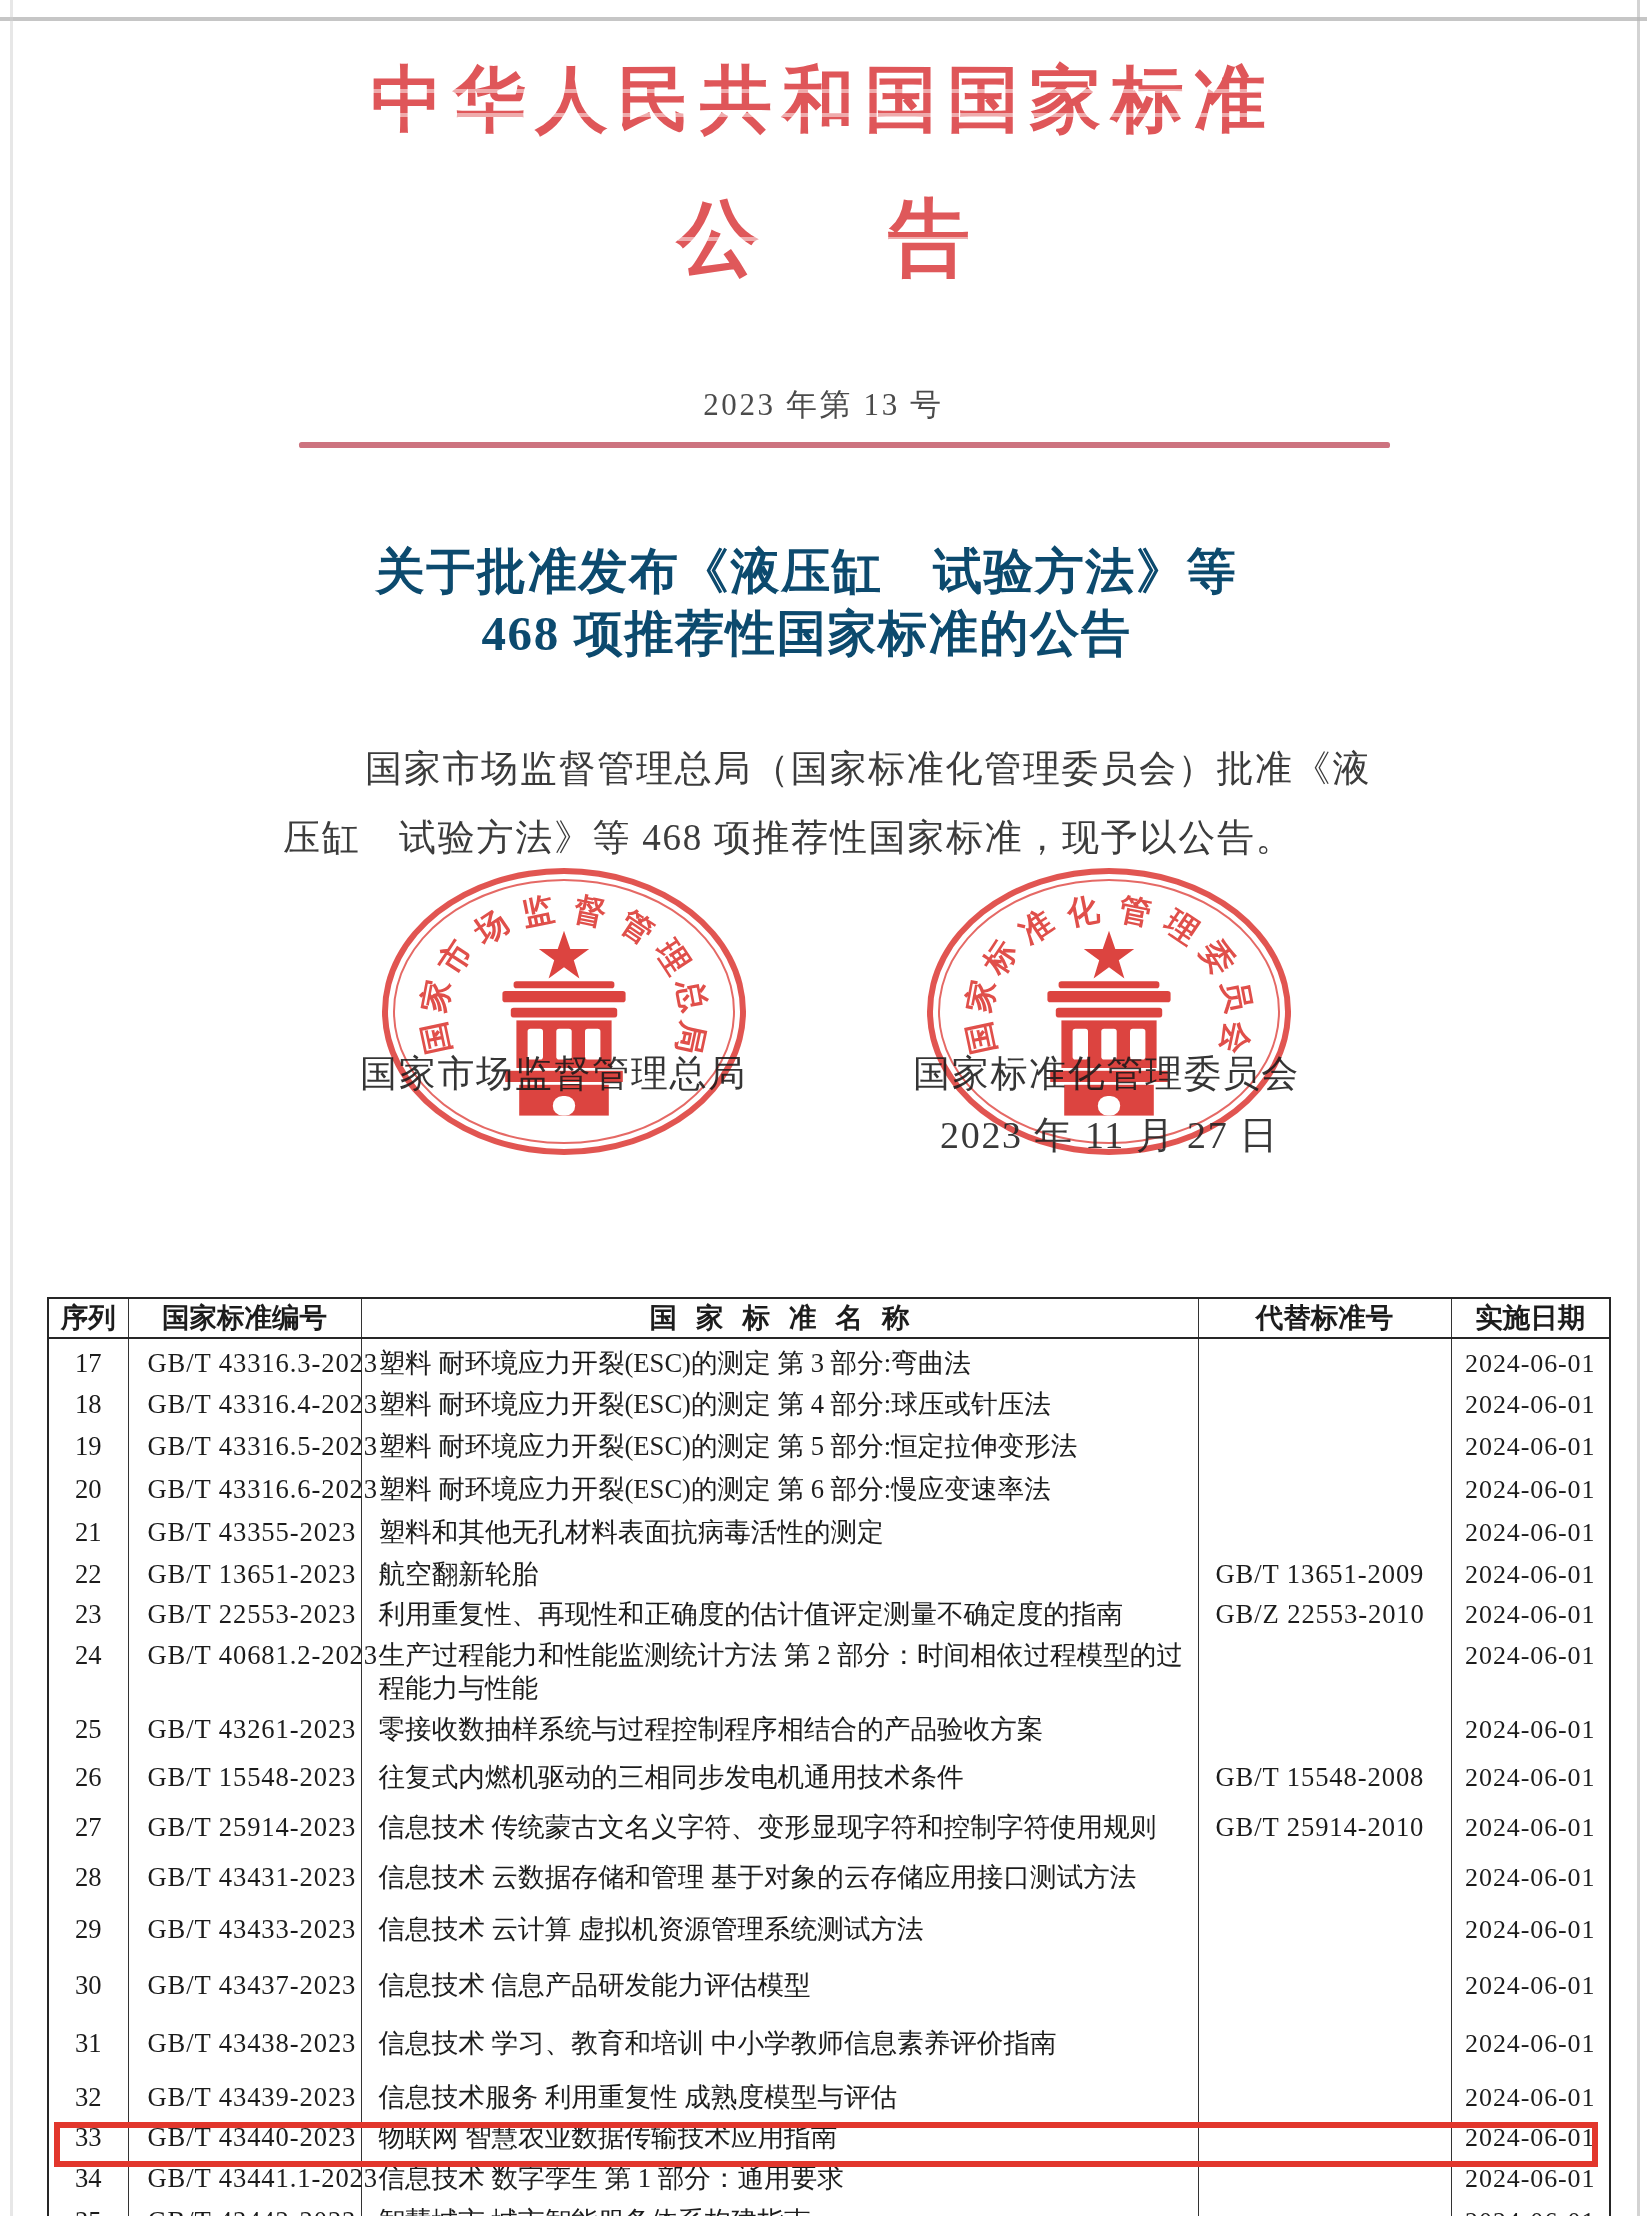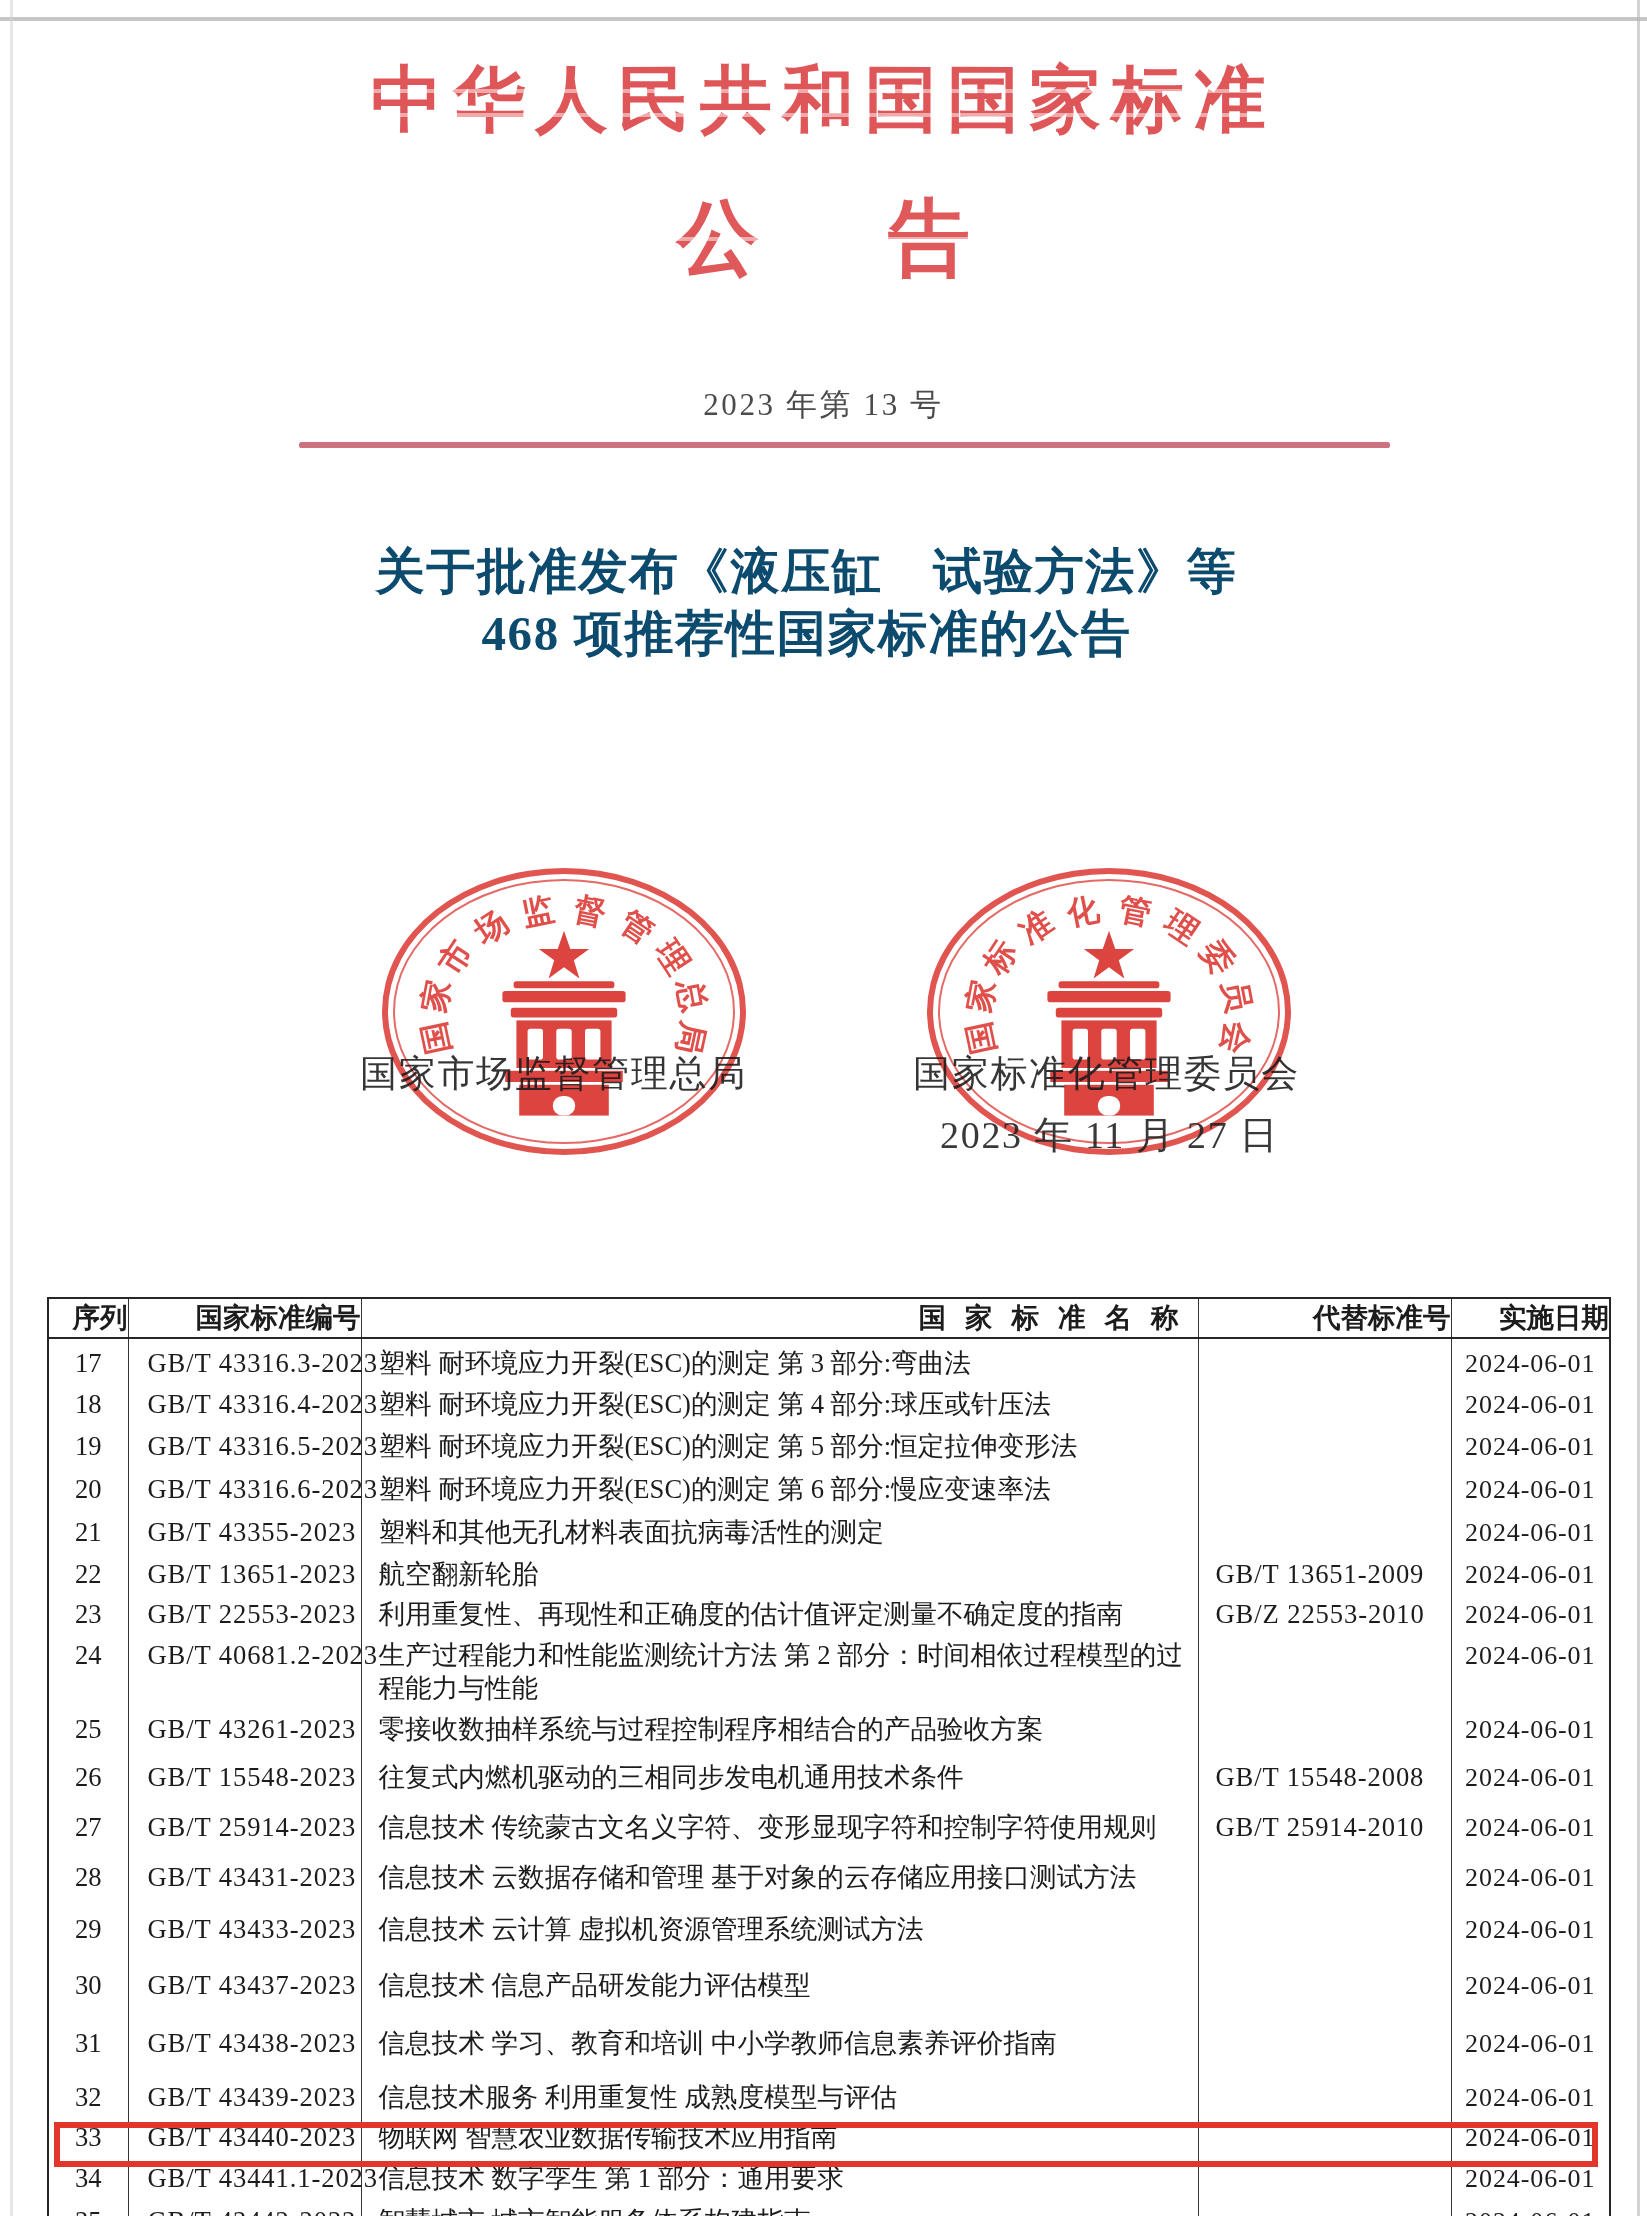--- a/index.html
+++ b/index.html
@@ -67,21 +67,21 @@
     font-size:38px; letter-spacing:1.7px; color:rgba(35,35,35,.9); z-index:4; white-space:nowrap;
   }
 
   
   table.std {
     position:absolute; left:47px; top:1297px; width:1562px;
     border-collapse:collapse; table-layout:fixed;
     border:2.6px solid #262626; font-size:26.6px; color:#1c1c1c;
   }
   table.std th {
-    height:40px; font-size:27.5px; font-weight:700; text-align:right;
+    height:40px; font-size:27.5px; font-weight:700; text-align:center;
     vertical-align:middle; border-bottom:2.6px solid #262626;
   }
   table.std th, table.std td { border-left:1.7px solid #333; border-right:1.7px solid #333; }
   table.std td { vertical-align:top; padding-top:7.7px; line-height:33px; }
   td.seq  { text-align:center; }
   td.code { padding-left:19px; letter-spacing:0.9px; white-space:nowrap; }
   td.name { padding-left:17px; }
   td.repl { padding-left:17px; letter-spacing:0.9px; }
   td.date { text-align:center; font-size:26px; letter-spacing:0.9px; }
   th.name-h { letter-spacing:19px; text-indent:19px; }
@@ -112,20 +112,24 @@
 
   <div class="issue-no">2023 年第 13 号</div>
 
   <div class="pink-rule"></div>
 
   <div class="ann-title">
     <div>关于批准发布《液压缸　试验方法》等</div>
     <div>468 项推荐性国家标准的公告</div>
   </div>
 
+  <div class="body-para">
+    <div class="body-line1">国家市场监督管理总局（国家标准化管理委员会）批准《液</div>
+    <div class="body-line2">压缸　试验方法》等 468 项推荐性国家标准，现予以公告。</div>
+  </div>
 
   <div class="seal seal-left">
     <div class="seal-outer"></div>
     <div class="seal-inner"></div>
     <div class="seal-arc">
         <span style="position: absolute; left: 54px; top: 170px; transform: translate(-50%, -50%) rotate(-102deg);">国</span>
         <span style="position: absolute; left: 54px; top: 128px; transform: translate(-50%, -50%) rotate(-79.3333deg);">家</span>
         <span style="position: absolute; left: 73px; top: 89px; transform: translate(-50%, -50%) rotate(-56.6667deg);">市</span>
         <span style="position: absolute; left: 109px; top: 59px; transform: translate(-50%, -50%) rotate(-34deg);">场</span>
         <span style="position: absolute; left: 156px; top: 43px; transform: translate(-50%, -50%) rotate(-11.3333deg);">监</span>

